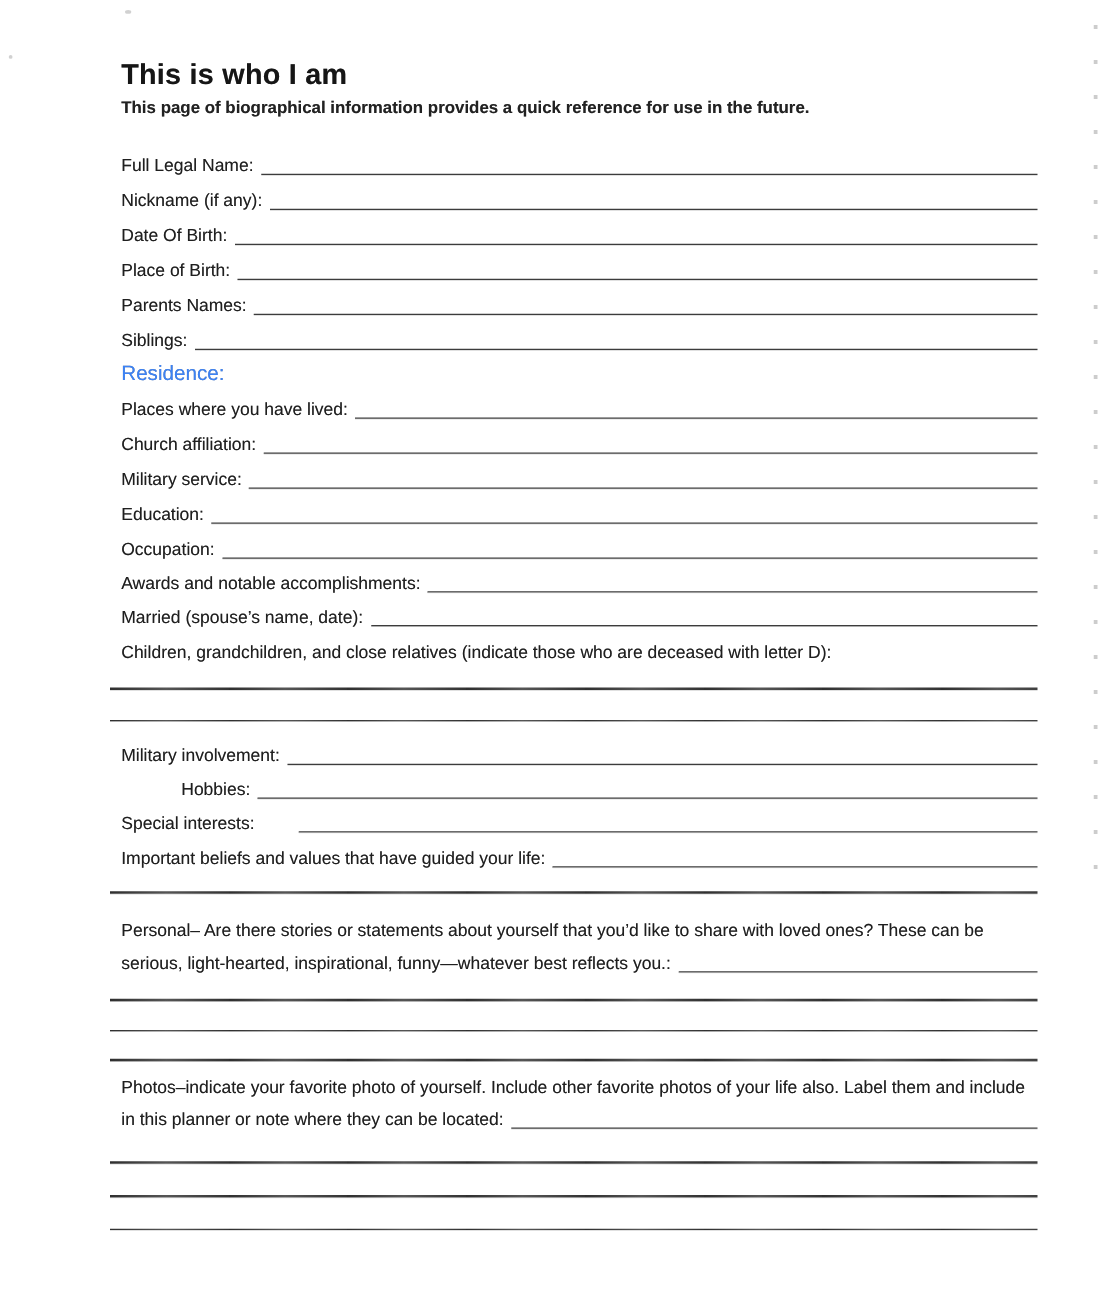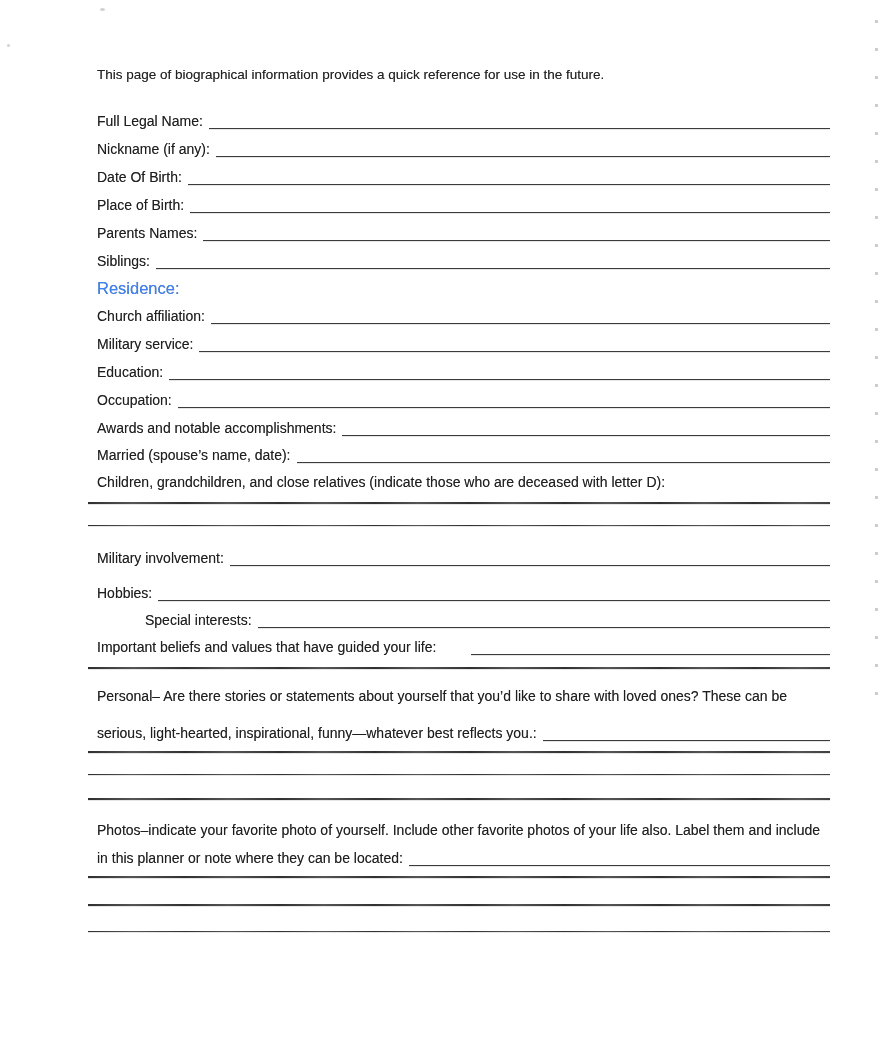--- a/index.html
+++ b/index.html
@@ -23,26 +23,27 @@
   .doc-title {
     font-size: 23px;
     font-weight: bold;
     letter-spacing: 0.2px;
     color: #161616;
     margin: 0;
     line-height: 26px;
     text-shadow: 0 0 0.5px rgba(0,0,0,0.5);
   }
   .doc-intro {
-    margin-top: 21px;
+    margin-top: 6px;
     font-size: 13.5px;
     line-height: 16px;
     color: #222;
     white-space: nowrap;
     text-shadow: 0 0 0.4px rgba(0,0,0,0.4);
+    font-weight: bold;
   }
   #rows { display: block; }
   .row {
     display: flex;
     align-items: baseline;
     margin-top: 12px;
   }
   .label {
     font-size: 14px;
     line-height: 16px;
@@ -109,20 +110,21 @@
 </style>
 </head>
 <body>
 
 <div class="page">
   <div class="scan-edge"></div>
   <div class="speck speck-a"></div>
   <div class="speck speck-b"></div>
 
   <div class="content">
+    <h1 class="doc-title">This is who I am</h1>
     <div class="doc-intro">This page of biographical information provides a quick reference for use in the future.</div>
     <div id="rows">
         <div class="row row-field">
           <span class="label">Full Legal Name:</span>
           <span class="write-line"></span>
         </div>
         <div class="row row-field">
           <span class="label">Nickname (if any):</span>
           <span class="write-line"></span>
         </div>
@@ -137,20 +139,24 @@
         <div class="row row-field">
           <span class="label">Parents Names:</span>
           <span class="write-line"></span>
         </div>
         <div class="row row-field">
           <span class="label">Siblings:</span>
           <span class="write-line"></span>
         </div>
         <div class="row row-heading">
           <span class="label heading-label">Residence:</span>
+        </div>
+        <div class="row row-field">
+          <span class="label">Places where you have lived:</span>
+          <span class="write-line"></span>
         </div>
         <div class="row row-field">
           <span class="label">Church affiliation:</span>
           <span class="write-line"></span>
         </div>
         <div class="row row-field">
           <span class="label">Military service:</span>
           <span class="write-line"></span>
         </div>
         <div class="row row-field">

